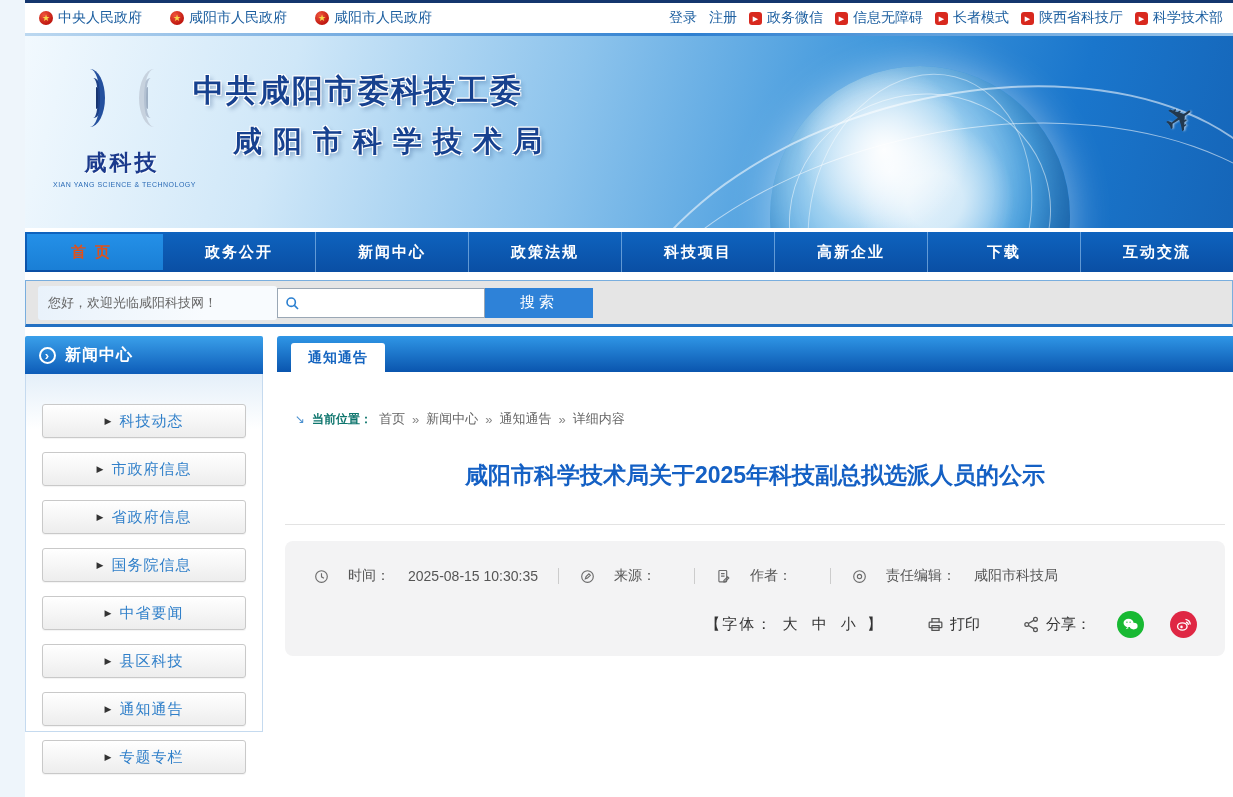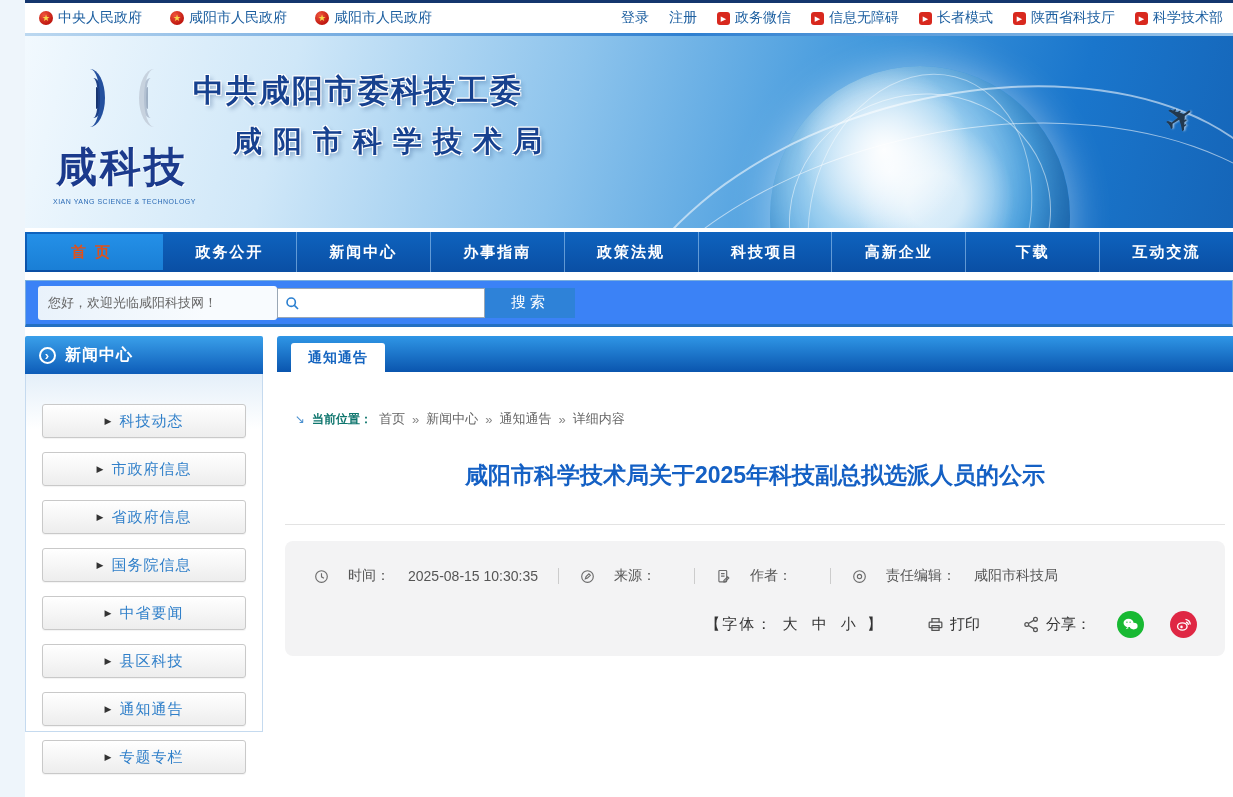--- a/index.html
+++ b/index.html
@@ -5,21 +5,21 @@
   * { margin:0; padding:0; box-sizing:border-box; }
   html,body { width:1233px; height:797px; overflow:hidden; }
   body { background:#eef5fb; font-family:"Liberation Sans","DejaVu Sans",sans-serif; }
   .page { width:1208px; margin-left:25px; background:#fff; height:797px; }
 
   
   .topbar { height:33px; border-top:3px solid #14366e; background:#fff;
     display:flex; align-items:center; justify-content:space-between; padding:0 10px 0 14px; }
   .topbar a, .tlink { text-decoration:none; color:#1d5fa0; font-size:14px; cursor:pointer; }
   .topbar-left { display:flex; align-items:center; gap:28px; }
-  .topbar-right { display:flex; align-items:center; gap:20px; }
+  .topbar-right { display:flex; align-items:center; gap:12px; }
   .gov-link, .quick-link { display:flex; align-items:center; gap:5px; }
   .emblem { width:14px; height:14px; border-radius:50%;
     background:radial-gradient(circle at 35% 30%, #f0543c, #c01810 70%);
     color:#f7d84b; font-size:9px; line-height:14px; text-align:center; display:inline-block; }
   .qicon { width:13px; height:13px; border-radius:3px; background:#d8281e; color:#fff;
     font-size:7px; line-height:13px; text-align:center; display:inline-block; }
   .sepline { height:3px; background:linear-gradient(90deg,#bcd8f0,#2e7fd0 55%,#9fc8ea); }
 
   
   .banner { position:relative; height:192px; overflow:hidden;
@@ -28,21 +28,21 @@
   .waves { position:relative; height:68px; }
   .waves i { position:absolute; top:50%; border:0 solid transparent; border-radius:50%; }
   .wr { border-right-width:5px !important; border-right-style:solid !important; }
   .wl { border-left-width:5px !important; border-left-style:solid !important; }
   .w1 { width:10px; height:22px; left:38px; margin-top:-11px; border-right-color:#17346e !important; }
   .w2 { width:20px; height:40px; left:30px; margin-top:-20px; border-right-color:#1c3f85 !important; }
   .w3 { width:30px; height:58px; left:22px; margin-top:-29px; border-right-color:#24509e !important; }
   .w4 { width:10px; height:22px; right:38px; margin-top:-11px; border-left-color:#9fb0c4 !important; }
   .w5 { width:20px; height:40px; right:30px; margin-top:-20px; border-left-color:#b3c1d2 !important; }
   .w6 { width:30px; height:58px; right:22px; margin-top:-29px; border-left-color:#c7d2de !important; }
-  .logo-text { font-size:41px; font-weight:bold; color:#1b3a8c; letter-spacing:3px; margin-top:8px;
+  .logo-text { font-size:22px; font-weight:bold; color:#1b3a8c; letter-spacing:3px; margin-top:16px;
     text-shadow:1px 1px 0 rgba(255,255,255,.8); }
   .logo-sub { font-size:7px; color:#2a6ab5; letter-spacing:.5px; margin-top:3px; white-space:nowrap; }
   .org-block { position:absolute; left:168px; top:34px; }
   .org1 { font-size:31px; font-weight:bold; color:#17418f; letter-spacing:2px;
     text-shadow:-1px -1px 0 #fff,1px -1px 0 #fff,-1px 1px 0 #fff,1px 1px 0 #fff,3px 3px 4px rgba(20,60,120,.35); }
   .org2 { font-size:29px; font-weight:bold; color:#17418f; letter-spacing:11px; margin-top:10px;
     text-shadow:-1px -1px 0 #fff,1px -1px 0 #fff,-1px 1px 0 #fff,1px 1px 0 #fff,3px 3px 4px rgba(20,60,120,.35);margin-left:40px; }
   .site-url { font-size:18px; color:#f2f9ff; margin-top:10px; text-shadow:0 1px 2px rgba(20,60,120,.4); }
   .globe { position:absolute; left:745px; top:30px; width:300px; height:300px; border-radius:50%;
     background:
@@ -66,29 +66,29 @@
   .nav-item { flex:1; display:flex; align-items:center; justify-content:center;
     color:#fff; font-size:15px; font-weight:bold; letter-spacing:2px; cursor:pointer; }
   .nav-item + .nav-item { border-left:1px solid rgba(170,210,245,.55); }
   .nav-item.active { flex:0 0 136px; background:linear-gradient(#2490e8,#1a7fd6); color:#e0511a; letter-spacing:9px;
     border-left:none; margin:2px 0 2px 2px; }
   .nav-item.active + .nav-item { border-left:none; }
 
   
   .infogap { height:8px; background:#fff; }
   .infobar { margin:0 0 0 0; height:47px; border:1px solid #79aede; border-bottom:3px solid #2470c2;
-    background:#3b82f6; display:flex; align-items:center; padding:0 6px 0 12px; }
+    background:#e5e5e5; display:flex; align-items:center; padding:0 6px 0 12px; }
   .welcome { font-size:13px; color:#666; background:linear-gradient(90deg,#e9f2fb,#f8fbfe 70%);
     padding:8px 60px 8px 10px; border-radius:3px; }
   .datetime { font-size:13px; color:#333; margin-left:auto; margin-right:34px; }
   .searchbox { display:flex; align-items:center; }
   .search-input-wrap { width:208px; height:30px; border:1px solid #9aa7b5; background:#fff;
     display:flex; align-items:center; padding-left:6px; }
   .search-input { border:none; outline:none; flex:1; height:26px; font-size:13px; }
-  .search-btn { width:90px; height:30px; background:#2e82d8; color:#fff; border:none;
+  .search-btn { width:108px; height:30px; background:#2e82d8; color:#fff; border:none;
     font-size:15px; letter-spacing:4px; cursor:pointer; }
 
   
   .main { display:flex; padding-top:9px; height:462px; overflow:hidden; background:#fff; }
   .sidebar { width:238px; margin-right:14px; flex-shrink:0; }
   .side-head { height:38px; background:linear-gradient(#3aa0ea,#0d5cb8); display:flex; align-items:center;
     padding-left:14px; gap:9px; color:#fff; font-size:16px; font-weight:bold; letter-spacing:1px;
     border-radius:2px 2px 0 0; cursor:pointer; }
   .side-head .badge { width:17px; height:17px; border:2px solid #fff; border-radius:50%;
     font-size:13px; line-height:14px; text-align:center; font-weight:bold; }
@@ -199,21 +199,20 @@
       <div class="org1">中共咸阳市委科技工委</div>
       <div class="org2">咸阳市科学技术局</div>
     </div>
   </div>
   <div class="navgap"></div>
 
   <div class="nav">
     <div class="nav-item active">首页</div>
     <div class="nav-item">政务公开</div>
     <div class="nav-item">新闻中心</div>
-    <div class="nav-item">办事指南</div>
     <div class="nav-item">政策法规</div>
     <div class="nav-item">科技项目</div>
     <div class="nav-item">高新企业</div>
     <div class="nav-item">下载</div>
     <div class="nav-item">互动交流</div>
   </div>
   <div class="infogap"></div>
 
   <div class="infobar">
     <span class="welcome">您好，欢迎光临咸阳科技网！</span>

